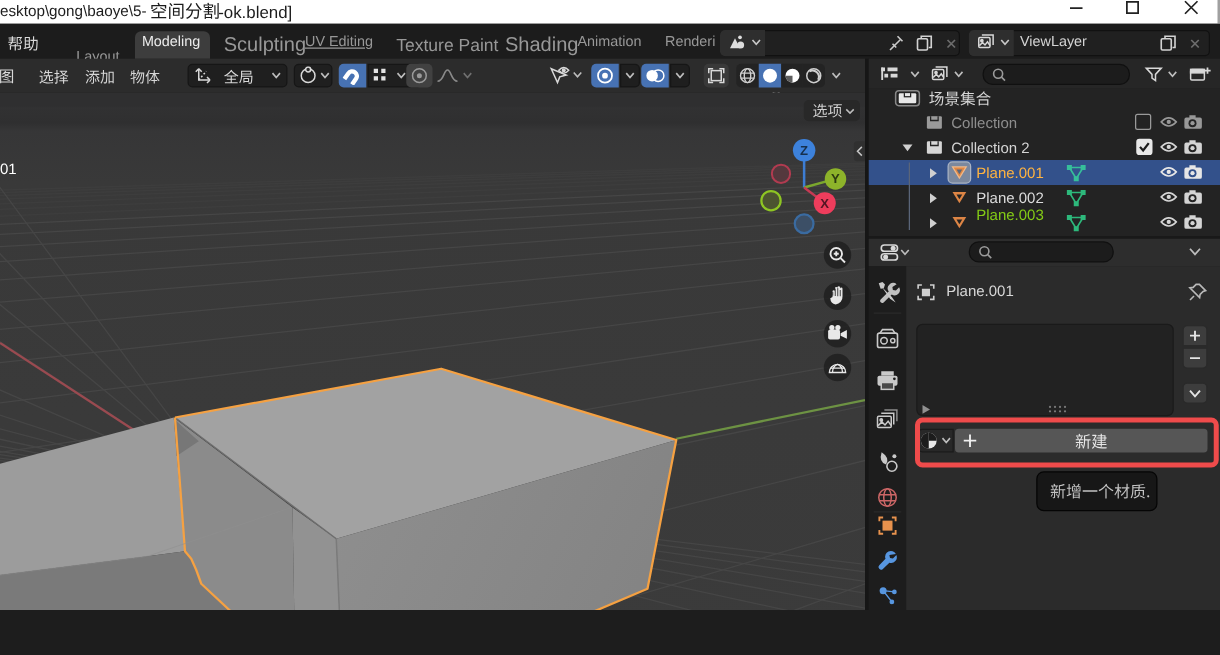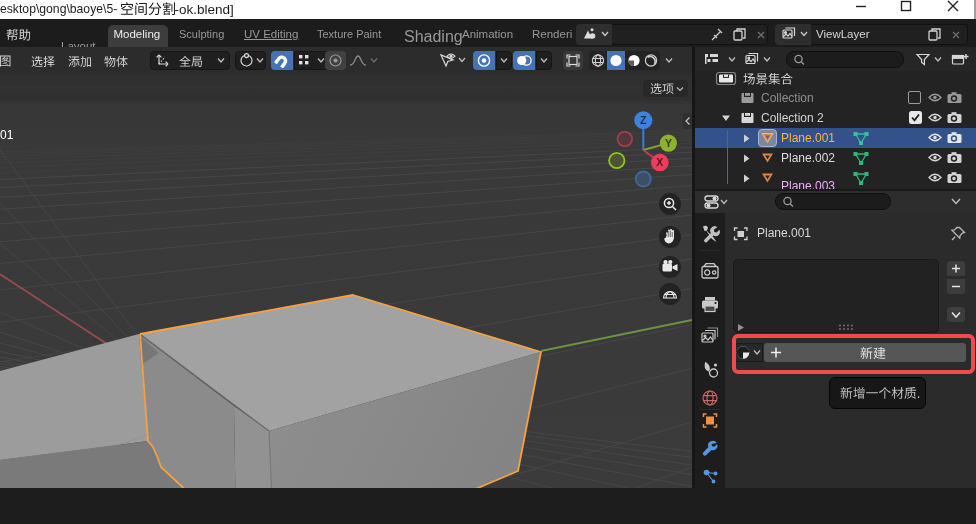--- a/index.html
+++ b/index.html
@@ -27,23 +27,23 @@
 </svg>
 <div class="abs" style="left:974px;top:0;width:2px;height:19px;background:#a0a0a0;"></div>
 
 <div class="abs" style="left:0;top:19px;width:976px;height:28px;background:#1c1c1c;"></div>
 <svg class="hz" style="left:4px;top:25px" width="32" height="19" viewBox="0 0 32 19">
       <path d="M5.425000000000001 4.0V4.987499999999999H2.825V5.75H5.425000000000001V6.6625H3.0875000000000004V7.3999999999999995H5.425000000000001V7.699999999999999C5.425000000000001 7.8999999999999995 5.4 8.125 5.325 8.375H2.625V9.1375H4.9625C4.575 9.7 3.925 10.25 2.8625 10.6125C3.075 10.7875 3.375 11.0875 3.5250000000000004 11.2875C4.8875 10.75 5.6375 9.925 6.025 9.1375H8.75V8.375H6.3C6.3500000000000005 8.125 6.375 7.8999999999999995 6.375 7.699999999999999V7.3999999999999995H8.412500000000001V6.6625H6.375V5.75H8.675V4.987499999999999H6.375V4.0ZM9.3 4.524999999999999V10.7125H10.200000000000001V5.3375H12.3375C12.0 5.875 11.5875 6.5 11.175 7.05C12.275 7.6625 12.6875 8.225 12.6875 8.675C12.6875 8.9375 12.600000000000001 9.1125 12.375 9.212499999999999C12.225000000000001 9.2625 12.037500000000001 9.3 11.850000000000001 9.3125C11.4875 9.337499999999999 11.0375 9.325 10.5 9.274999999999999C10.65 9.4875 10.775 9.825 10.8 10.0625C11.2875 10.1125 11.825000000000001 10.1 12.25 10.0625C12.5 10.0375 12.787500000000001 9.962499999999999 13.0 9.8625C13.412500000000001 9.6375 13.625 9.2875 13.6125 8.7375C13.6125 8.175 13.25 7.574999999999999 12.175 6.9125C12.700000000000001 6.2875 13.25 5.525 13.725000000000001 4.875L13.075000000000001 4.487499999999999L12.912500000000001 4.524999999999999ZM3.875 11.225V14.825H4.825V12.075H7.7250000000000005V15.475H8.7V12.075H11.8625V13.775C11.8625 13.9375 11.8125 13.9875 11.600000000000001 14.0C11.4 14.0 10.6625 14.0 9.8625 13.9875C9.9875 14.2125 10.137500000000001 14.55 10.1875 14.8C11.2375 14.8 11.9 14.8 12.3 14.6625C12.700000000000001 14.525 12.825000000000001 14.2625 12.825000000000001 13.8V11.225H8.7V10.2375H7.7250000000000005V11.225Z M22.4125 4.0C22.4125 4.9625 22.4125 5.924999999999999 22.3875 6.8374999999999995H20.325V7.725H22.35C22.175 10.75 21.5375 13.3375 19.1375 14.825C19.3625 14.9875 19.675 15.3 19.825 15.525C22.375 13.85 23.0625 11.0125 23.25 7.725H25.200000000000003C25.0875 12.3 24.9625 13.975 24.637500000000003 14.3625C24.525 14.5125 24.387500000000003 14.55 24.1625 14.55C23.9 14.55 23.25 14.5375 22.5375 14.4875C22.700000000000003 14.7375 22.8 15.125 22.825000000000003 15.3875C23.4875 15.425 24.1625 15.4375 24.55 15.4C24.950000000000003 15.3625 25.2125 15.25 25.450000000000003 14.9125C25.8625 14.375 25.9875 12.5875 26.1125 7.3C26.1125 7.1875 26.1125 6.8374999999999995 26.1125 6.8374999999999995H23.2875C23.325000000000003 5.9125 23.325000000000003 4.9625 23.325000000000003 4.0ZM14.925 13.3125 15.1 14.275C16.6 13.925 18.7 13.4375 20.675 12.975L20.6 12.125L19.9125 12.275V4.612499999999999H15.825V13.1375ZM16.675 12.9625V10.8125H19.025V12.475ZM16.675 8.1375H19.025V9.975H16.675ZM16.675 7.3V5.4625H19.025V7.3Z" fill="#dadada"></path>
     </svg>
 <div class="abs" style="left:108px;top:25px;width:60px;height:22px;background:#3d3d3d;border-radius:5px 5px 0 0;"></div>
 <div class="lbl" style="left:61px;top:28px;font-size:11.5px;color:#989898;margin-top:12px;">Layout</div>
 <div class="lbl" style="left:113.5px;top:28px;font-size:11.5px;color:#ececec;">Modeling</div>
-<div class="lbl" style="left:179px;top:28px;font-size:11px;color:#989898;text-align:right;">Sculpting</div>
+<div class="lbl" style="left:179px;top:28px;font-size:16px;color:#989898;text-align:right;">Sculpting</div>
 <div class="lbl" style="left:244px;top:28px;font-size:11.5px;color:#989898;text-decoration:underline;">UV Editing</div>
-<div class="lbl" style="left:317px;top:28px;font-size:11px;color:#989898;text-align:center;">Texture Paint</div>
+<div class="lbl" style="left:317px;top:28px;font-size:14px;color:#989898;text-align:center;">Texture Paint</div>
 <div class="lbl" style="left:404px;top:28px;font-size:16px;color:#989898;">Shading</div>
 <div class="lbl" style="left:462px;top:28px;font-size:11.5px;color:#989898;">Animation</div>
 <div class="lbl" style="left:532px;top:28px;font-size:11.5px;color:#989898;">Renderi</div>
 
 <div class="abs" style="left:576px;top:24px;width:192px;height:21px;background:#202020;border-radius:4px;border:1px solid #111;"></div>
 <div class="abs" style="left:576px;top:24px;width:36px;height:21px;background:#2e2e2e;border-radius:4px 0 0 4px;"></div>
 <svg class="abs" style="left:580px;top:27px" width="30" height="15" viewBox="0 0 30 15">
   <path d="M4 11.5 L8 3.5 l4 8 z" fill="#ddd"></path>
   <circle cx="12.5" cy="9" r="2.8" fill="#ddd"></circle>
       <circle cx="12" cy="2.8" r="1.5" fill="#ddd"></circle>
@@ -510,21 +510,21 @@
       <circle cx="8" cy="7.5" r="1.7" fill="#d4d4d4"></circle>
 </svg>
 
 <svg class="abs" style="left:741px;top:173px" width="11" height="11" viewBox="0 0 11 11">
       <path d="M3 1.5 l5.5 4 L3 9.5 z" fill="#d0d0d0"></path>
     </svg>
 <svg class="abs" style="left:760px;top:171px" width="15" height="14" viewBox="0 0 15 14">
       <path d="M2 2.5 h11 l-5.5 9 z" fill="#dd8545"></path>
       <path d="M5.2 4.5 h4.6 l-2.3 3.8 z" fill="#232323"></path>
     </svg>
-<div class="lbl" style="left:781px;top:179px;font-size:12px;color:#f0abfc;">Plane.003</div>
+<div class="lbl" style="left:781px;top:165px;font-size:12px;color:#84cc16;">Plane.003</div>
 <svg class="abs" style="left:851px;top:170px" width="20" height="18" viewBox="0 0 20 18">
   <g stroke="#2db87b" stroke-width="1.3" fill="none">
         <path d="M4.5 4 h11 l-5.5 9 z"></path>
       </g>
   <g fill="#2db87b">
         <rect x="2.5" y="2" width="4" height="4"></rect>
         <rect x="13.5" y="2" width="4" height="4"></rect>
         <rect x="8" y="11" width="4" height="4"></rect>
       </g>
 </svg>

